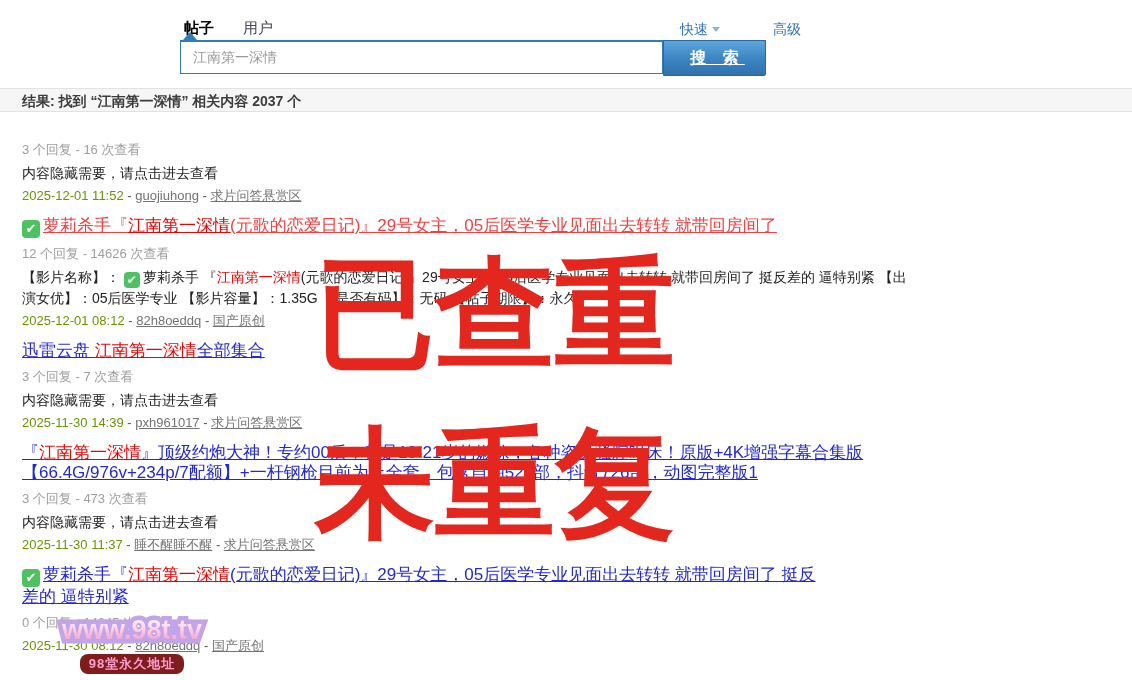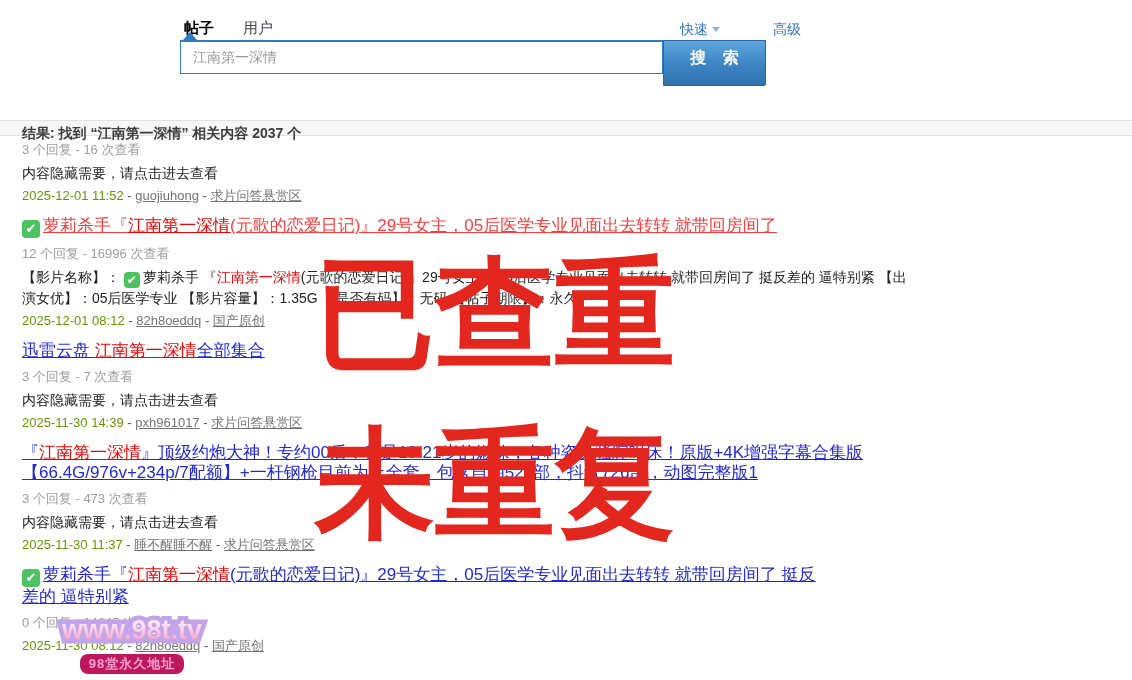--- a/index.html
+++ b/index.html
@@ -36,30 +36,30 @@
     border-left:4px solid transparent; border-right:4px solid transparent;
     border-top:5px solid #8fb4d9; }
 
   .search-line { position:absolute; left:180px; top:40px; width:586px; height:2px; background:#2f7bc0; }
   .tab-pointer { position:absolute; left:183px; top:32px; width:0; height:0;
     border-left:7px solid transparent; border-right:7px solid transparent;
     border-bottom:8px solid #2f7bc0; }
   .search-input { position:absolute; left:180px; top:42px; width:483px; height:32px;
     border:1px solid #2f7bc0; border-top:none; padding:0 12px; font-size:14px; color:#999;
     font-family:"Liberation Sans","DejaVu Sans",sans-serif; outline:none; }
-  .search-button { position:absolute; left:663px; top:40px; width:103px; height:46px;
+  .search-button { position:absolute; left:663px; top:40px; width:103px; height:36px;
     background:linear-gradient(180deg,#5ea6dc 0%,#3d86c4 50%,#2f71ad 100%);
     border:1px solid #2a66a0; color:#fff; font-size:16px; font-weight:bold;
     letter-spacing:6px; text-align:center; line-height:34px; cursor:pointer;
-    border-radius:0 2px 2px 0; padding-left:6px; }
+    border-radius:0 2px 2px 0; padding-left:6px;text-decoration:underline; }
 
   
-  .result-bar { position:absolute; left:0; top:88px; width:1132px; height:16px;
+  .result-bar { position:absolute; left:0; top:88px; width:1132px; height:24px;
     background:#f6f6f6; border-top:1px solid #e2e2e2; border-bottom:1px solid #e2e2e2;
-    font-size:14px; font-weight:bold; color:#3c3c3c; line-height:24px; padding-left:22px;margin-top:32px; }
+    font-size:14px; font-weight:bold; color:#3c3c3c; line-height:24px; padding-left:22px; }
 
   
   .results { position:absolute; left:0; top:114px; width:1132px; padding:22px 12px 0 22px; }
   .result { margin-bottom:8px; }
   .result-title { display:block; font-size:17px; line-height:20px; padding:2px 0;
     cursor:pointer; text-decoration:none; max-width:1108px; }
   .result-title .seg { text-decoration:underline; }
   .c-blue { color:#2328d4; }
   .c-red { color:#ee0202; }
   .c-redtitle { color:#fa3c3c; }
@@ -81,21 +81,21 @@
     font-size:120px; line-height:170px; font-weight:bold; color:#e3271e;
     pointer-events:none; white-space:nowrap; }
   .site-mark { position:absolute; left:14px; top:608px; width:236px; text-align:center;
     pointer-events:none; }
   .site-mark .word { position:relative; display:block; font-size:27px; font-weight:bold;
     letter-spacing:0px; line-height:44px; }
   .word-stroke { position:absolute; left:0; top:0; width:100%; color:#c2a4e8;
     -webkit-text-stroke:9px #c2a4e8; }
   .word-fill { position:relative; background:linear-gradient(180deg,#ffffff 0%,#ffd9ec 40%,#f490c4 100%);
     -webkit-background-clip:text; background-clip:text; color:transparent; }
-  .site-badge { display:inline-block; margin-top:2px; background:#be185d; color:#ff9fd2;
+  .site-badge { display:inline-block; margin-top:2px; background:#7f1d1d; color:#ff9fd2;
     font-size:13px; font-weight:bold; padding:1px 9px; border-radius:8px; letter-spacing:1px; }
 </style>
 </head>
 <body>
 
 <div class="header">
 
 
   <div class="tab tab-posts active">帖子</div>
   <div class="tab tab-users">用户</div>
@@ -115,21 +115,21 @@
   <div class="result">
     <div class="result-meta">3 个回复 - 16 次查看</div>
     <div class="result-snippet"><span class="seg c-black">内容隐藏需要，请点击进去查看</span></div>
     <div class="result-footer">
       <span class="result-date">2025-12-01 11:52</span><span class="sep"> - </span><a class="result-author">guojiuhong</a><span class="sep"> - </span><a class="result-forum">求片问答悬赏区</a>
     </div>
   </div>
 
   <div class="result">
     <a class="result-title"><span class="check-icon">✔</span><span class="seg c-redtitle">萝莉杀手『</span><span class="seg c-red">江南第一深情</span><span class="seg c-redtitle">(元歌的恋爱日记)』29号女主，05后医学专业见面出去转转 就带回房间了</span></a>
-    <div class="result-meta">12 个回复 - 16996 次查看</div>
+    <div class="result-meta">12 个回复 - 14626 次查看</div>
     <div class="result-snippet"><span class="seg c-black">【影片名称】： </span><span class="check-icon">✔</span><span class="seg c-black">萝莉杀手 『</span><span class="seg c-red">江南第一深情</span><span class="seg c-black">(元歌的恋爱日记)』29号女主， 05后医学专业见面出去转转 就带回房间了 挺反差的 逼特别紧 【出</span><br><span class="seg c-black">演女优】：05后医学专业 【影片容量】：1.35G 【是否有码】：无码 【帖子期限】：永久</span></div>
     <div class="result-footer">
       <span class="result-date">2025-12-01 08:12</span><span class="sep"> - </span><a class="result-author">82h8oeddq</a><span class="sep"> - </span><a class="result-forum">国产原创</a>
     </div>
   </div>
 
   <div class="result">
     <a class="result-title"><span class="seg c-blue">迅雷云盘 </span><span class="seg c-red">江南第一深情</span><span class="seg c-blue">全部集合</span></a>
     <div class="result-meta">3 个回复 - 7 次查看</div>
     <div class="result-snippet"><span class="seg c-black">内容隐藏需要，请点击进去查看</span></div>

